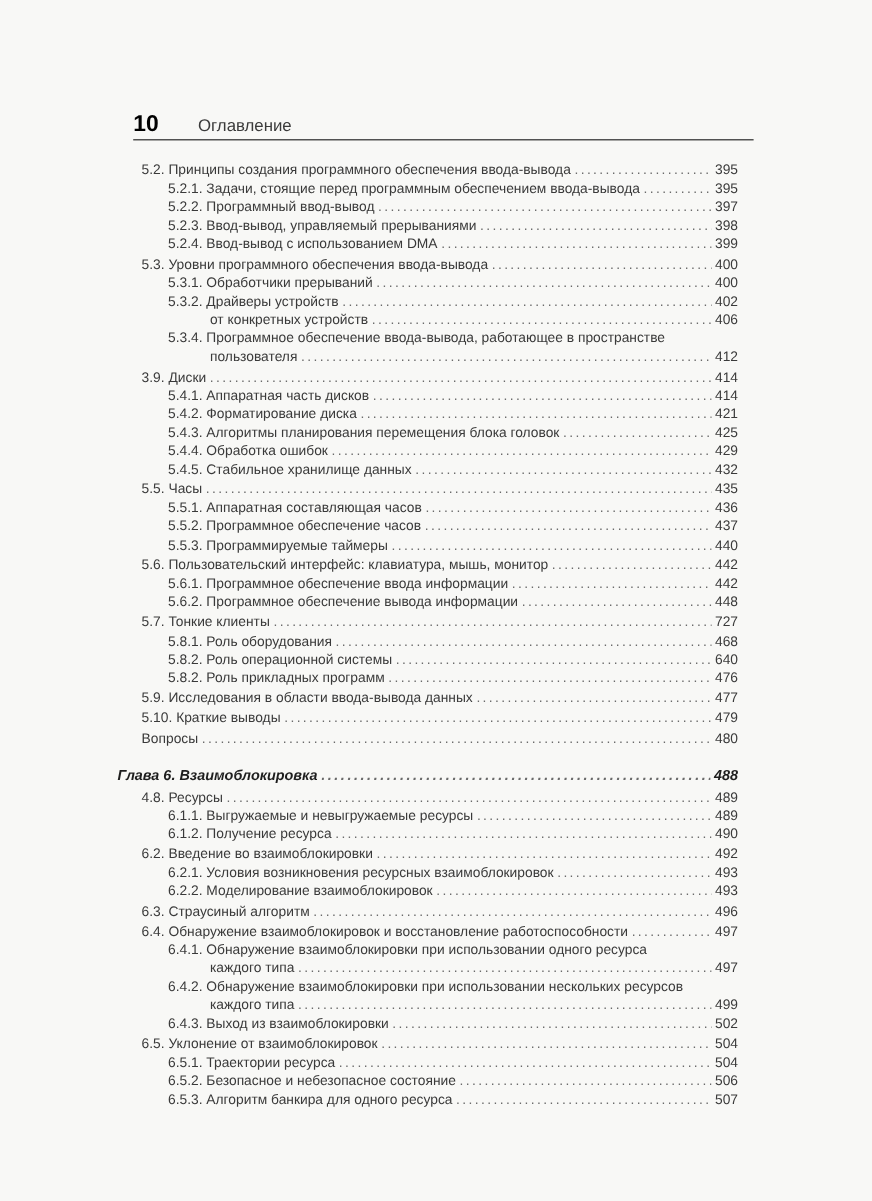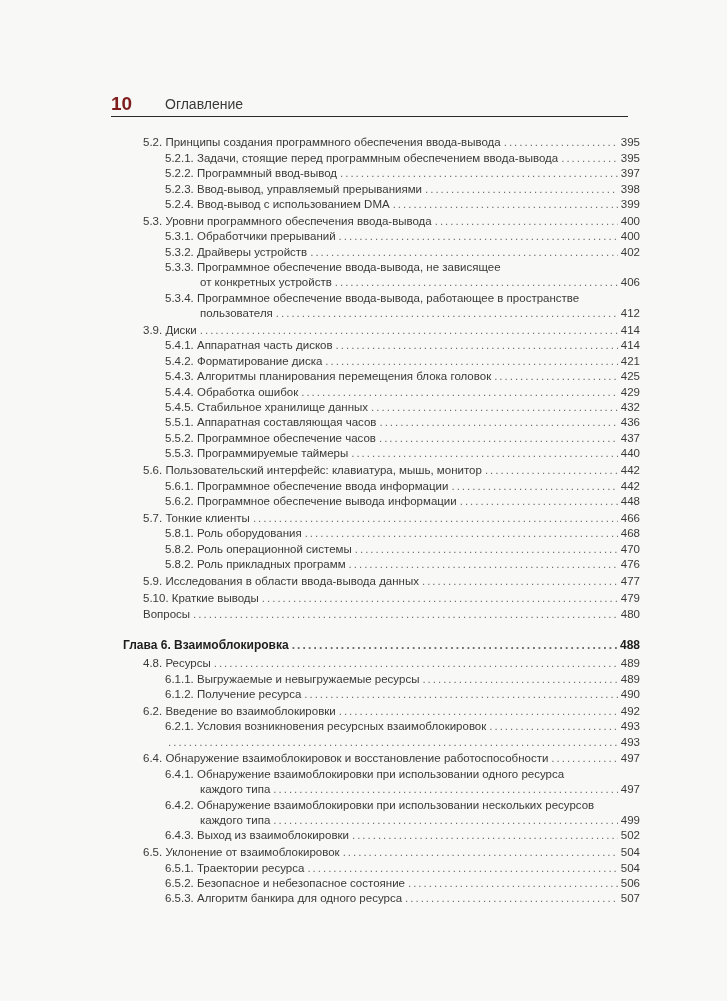--- a/index.html
+++ b/index.html
@@ -10,41 +10,41 @@
     color: #3a3a3a;
     position: relative;
     overflow: hidden;
   }
   .page-header {
     position: absolute; left: 111px; top: 92px; width: 517px; height: 24px;
     border-bottom: 1.5px solid #2a2a2a;
   }
   .page-number {
     position: absolute; left: 0; top: 1px;
-    font-size: 19px; font-weight: bold; color: #7f1d1d;
+    font-size: 19px; font-weight: bold; color: #000000;
   }
   .running-title {
     position: absolute; left: 54px; top: 4px;
     font-size: 14px; color: #3a3a3a;
   }
   .toc {
-    position: absolute; left: 123px; top: 134px; width: 517px;
+    position: absolute; left: 98px; top: 134px; width: 517px;
   }
   .toc-row {
     position: relative;
     font-size: 11.5px;
     line-height: 15.4px;
     display: flex; align-items: baseline;
     white-space: nowrap;
   }
   .toc-row.lvl1 { padding-left: 20px; margin-top: 1.4px; }
   .toc-row.lvl2 { padding-left: 42px; }
   .toc-row.chapter {
     padding-left: 0; font-weight: bold; font-size: 12px; color: #1e1e1e;
-    margin-top: 15px; margin-bottom: 3px;
+    margin-top: 15px; margin-bottom: 3px; font-style: italic;
   }
   .toc-text { flex: 0 0 auto; }
   .toc-leader {
     flex: 1 1 auto; overflow: hidden; margin: 0 3px;
     color: #6a6a6a; letter-spacing: 1.6px;
   }
   .toc-leader::before {
     content: ". . . . . . . . . . . . . . . . . . . . . . . . . . . . . . . . . . . . . . . . . . . . . . . . . . . . . . . . . . . . . . . . . . . . . . . . . . . . . . . . . . . . . . . . . . . . . . . . . . . . . . . . . . . .";
     letter-spacing: -0.6px;
   }
@@ -97,21 +97,20 @@
     <div class="toc-row lvl2">
       <span class="toc-text">5.3.1. Обработчики прерываний</span>
       <span class="toc-leader"></span>
       <span class="toc-page">400</span>
     </div>
     <div class="toc-row lvl2">
       <span class="toc-text">5.3.2. Драйверы устройств</span>
       <span class="toc-leader"></span>
       <span class="toc-page">402</span>
     </div>
-    <div class="toc-wrap">5.3.3. Программное обеспечение ввода-вывода, не зависящее</div>
     <div class="toc-row lvl2 toc-wrap-cont" style="padding-left: 77px;">
       <span class="toc-text">от конкретных устройств</span>
       <span class="toc-leader"></span>
       <span class="toc-page">406</span>
     </div>
     <div class="toc-wrap">5.3.4. Программное обеспечение ввода-вывода, работающее в пространстве</div>
     <div class="toc-row lvl2 toc-wrap-cont" style="padding-left: 77px;">
       <span class="toc-text">пользователя</span>
       <span class="toc-leader"></span>
       <span class="toc-page">412</span>
@@ -139,20 +138,25 @@
     <div class="toc-row lvl2">
       <span class="toc-text">5.4.4. Обработка ошибок</span>
       <span class="toc-leader"></span>
       <span class="toc-page">429</span>
     </div>
     <div class="toc-row lvl2">
       <span class="toc-text">5.4.5. Стабильное хранилище данных</span>
       <span class="toc-leader"></span>
       <span class="toc-page">432</span>
     </div>
+    <div class="toc-row lvl1">
+      <span class="toc-text">5.5. Часы</span>
+      <span class="toc-leader"></span>
+      <span class="toc-page">435</span>
+    </div>
     <div class="toc-row lvl2">
       <span class="toc-text">5.5.1. Аппаратная составляющая часов</span>
       <span class="toc-leader"></span>
       <span class="toc-page">436</span>
     </div>
     <div class="toc-row lvl2">
       <span class="toc-text">5.5.2. Программное обеспечение часов</span>
       <span class="toc-leader"></span>
       <span class="toc-page">437</span>
     </div>
@@ -172,31 +176,31 @@
       <span class="toc-page">442</span>
     </div>
     <div class="toc-row lvl2">
       <span class="toc-text">5.6.2. Программное обеспечение вывода информации</span>
       <span class="toc-leader"></span>
       <span class="toc-page">448</span>
     </div>
     <div class="toc-row lvl1">
       <span class="toc-text">5.7. Тонкие клиенты</span>
       <span class="toc-leader"></span>
-      <span class="toc-page">466</span>
+      <span class="toc-page">727</span>
     </div>
     <div class="toc-row lvl2">
       <span class="toc-text">5.8.1. Роль оборудования</span>
       <span class="toc-leader"></span>
       <span class="toc-page">468</span>
     </div>
     <div class="toc-row lvl2">
       <span class="toc-text">5.8.2. Роль операционной системы</span>
       <span class="toc-leader"></span>
-      <span class="toc-page">470</span>
+      <span class="toc-page">640</span>
     </div>
     <div class="toc-row lvl2">
       <span class="toc-text">5.8.2. Роль прикладных программ</span>
       <span class="toc-leader"></span>
       <span class="toc-page">476</span>
     </div>
     <div class="toc-row lvl1">
       <span class="toc-text">5.9. Исследования в области ввода-вывода данных</span>
       <span class="toc-leader"></span>
       <span class="toc-page">477</span>
@@ -235,22 +239,28 @@
       <span class="toc-text">6.2. Введение во взаимоблокировки</span>
       <span class="toc-leader"></span>
       <span class="toc-page">492</span>
     </div>
     <div class="toc-row lvl2">
       <span class="toc-text">6.2.1. Условия возникновения ресурсных взаимоблокировок</span>
       <span class="toc-leader"></span>
       <span class="toc-page">493</span>
     </div>
     <div class="toc-row lvl2">
+      <span class="toc-text">6.2.2. Моделирование взаимоблокировок</span>
       <span class="toc-leader"></span>
       <span class="toc-page">493</span>
+    </div>
+    <div class="toc-row lvl1">
+      <span class="toc-text">6.3. Страусиный алгоритм</span>
+      <span class="toc-leader"></span>
+      <span class="toc-page">496</span>
     </div>
     <div class="toc-row lvl1">
       <span class="toc-text">6.4. Обнаружение взаимоблокировок и восстановление работоспособности</span>
       <span class="toc-leader"></span>
       <span class="toc-page">497</span>
     </div>
     <div class="toc-wrap">6.4.1. Обнаружение взаимоблокировки при использовании одного ресурса</div>
     <div class="toc-row lvl2 toc-wrap-cont" style="padding-left: 77px;">
       <span class="toc-text">каждого типа</span>
       <span class="toc-leader"></span>

